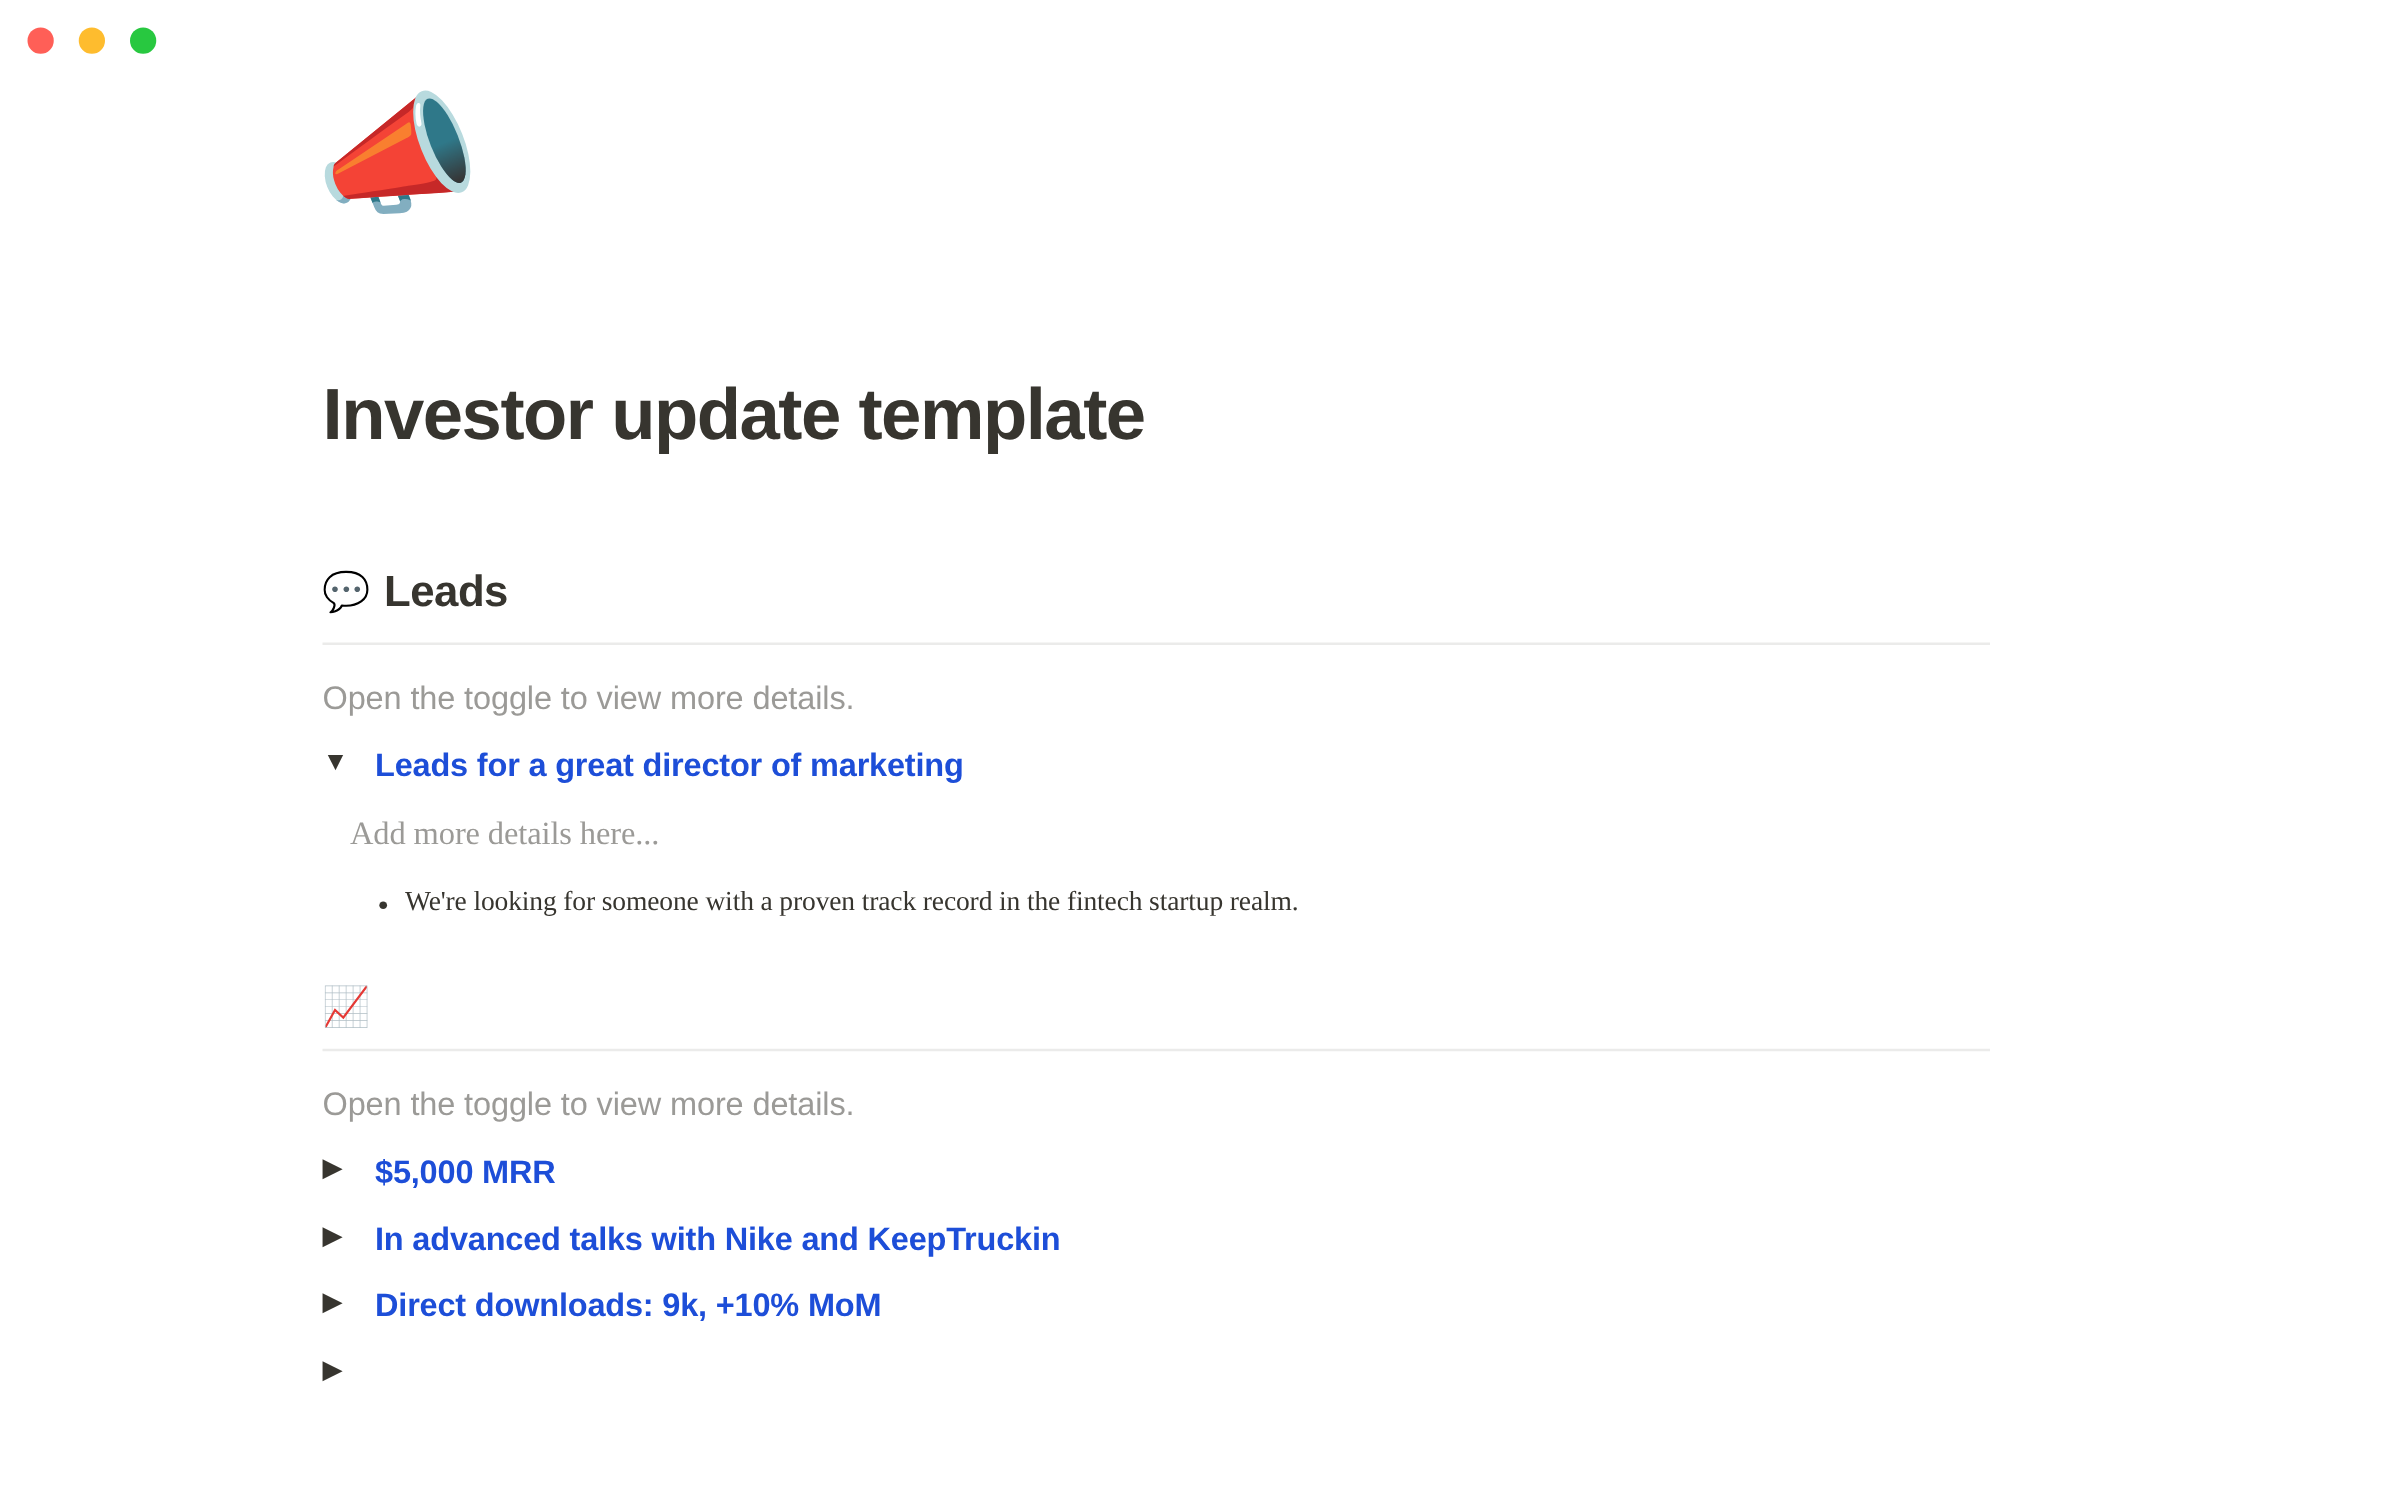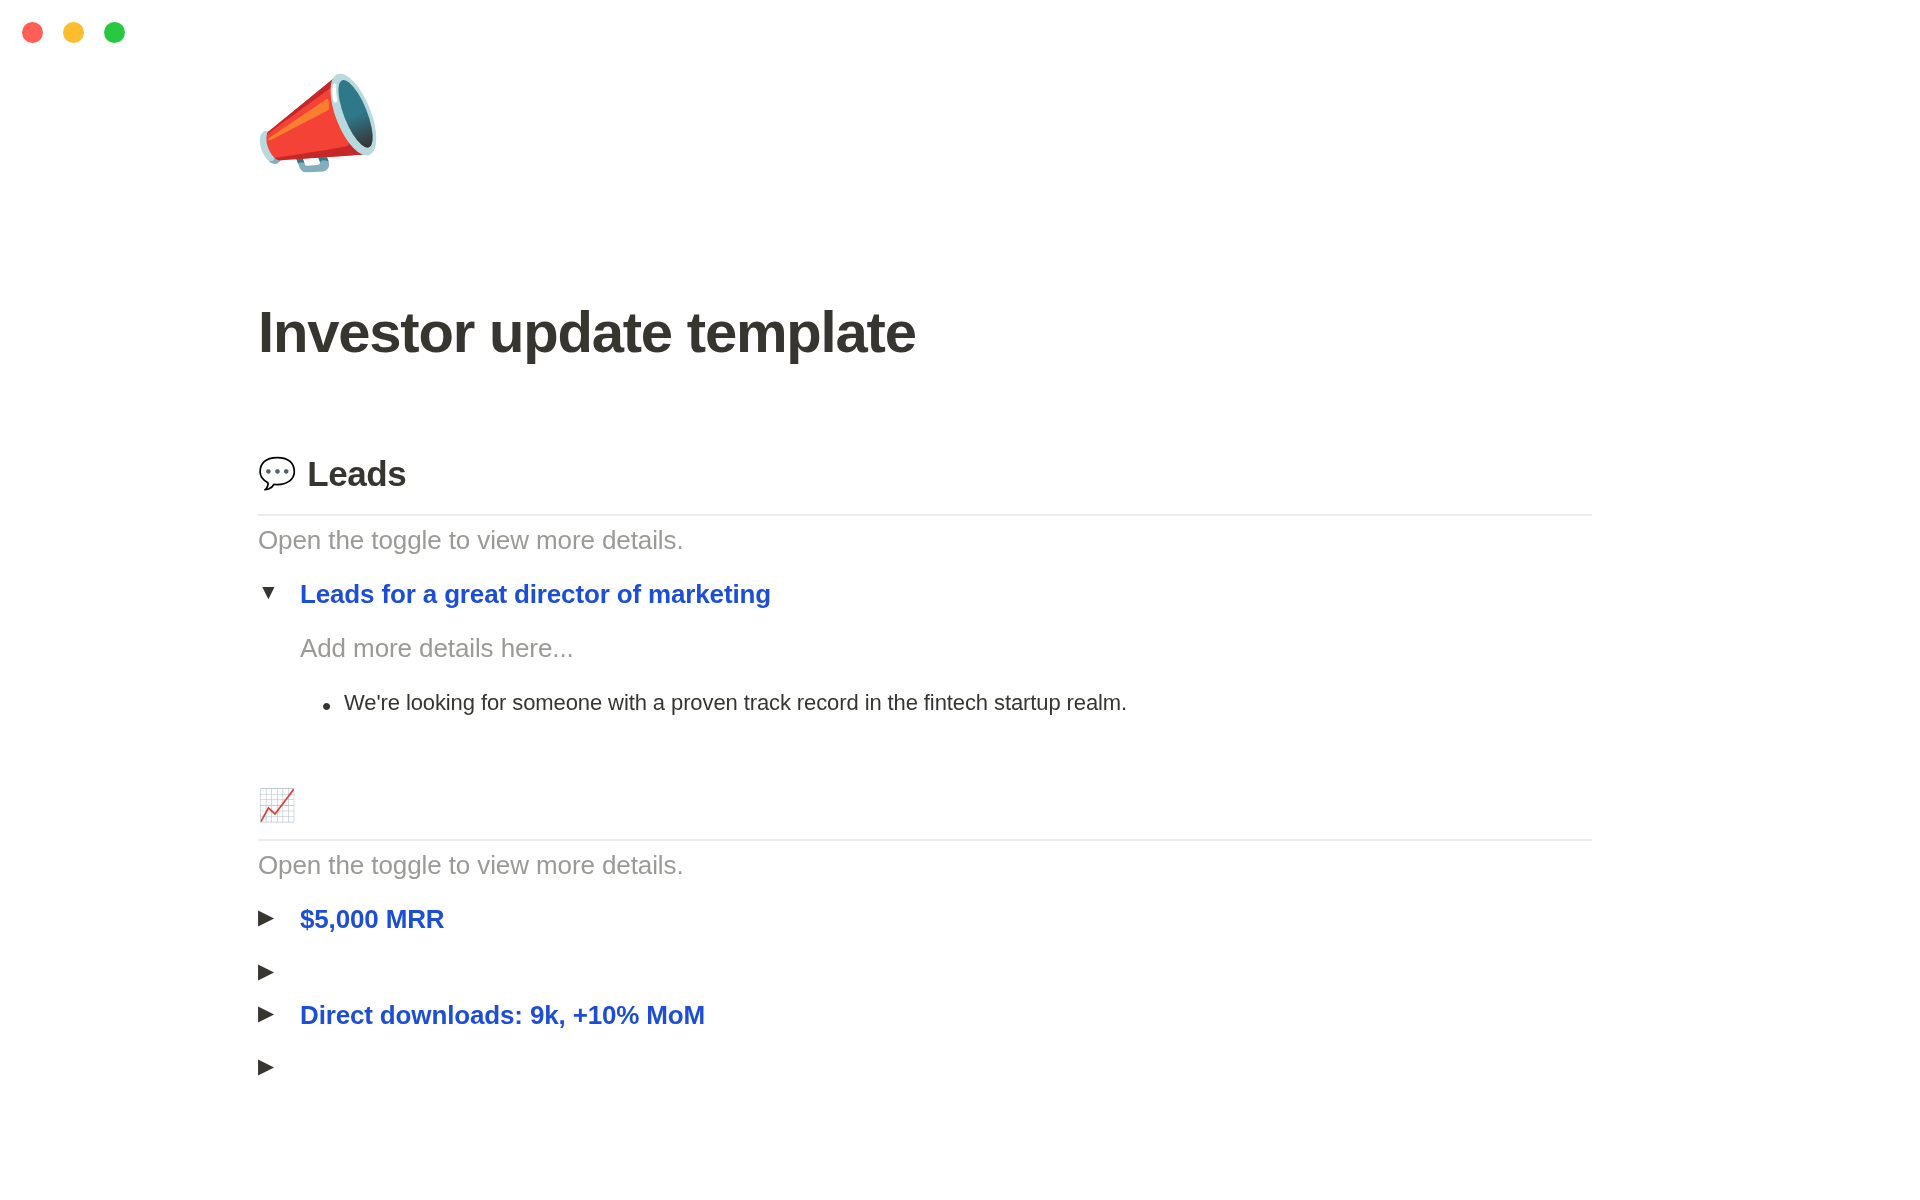--- a/index.html
+++ b/index.html
@@ -112,21 +112,21 @@
 
   .divider {
     margin-top: 18px;
     width: 1334px;
     height: 2px;
     background: #EBEBEA;
   }
 
   
   .placeholder-text {
-    margin-top: 5px;
+    margin-top: 23px;
     font-size: 26px;
     line-height: 1.5;
     color: #9B9A97;
     letter-spacing: -0.1px;
   }
 
   
   .toggle-row {
     display: flex;
     align-items: flex-start;
@@ -147,21 +147,22 @@
 
   .toggle-label {
     font-size: 26px;
     font-weight: 700;
     line-height: 1.45;
     color: #1d4ed8;
     letter-spacing: -0.15px;
   }
 
   .toggle-children {
-    margin-left: 42px;
+    margin-left: 22px;
+    font-family: Liberation Serif, serif;
   }
 
   .child-placeholder {
     margin-top: 17px;
     font-size: 26px;
     line-height: 1.45;
     color: #9B9A97;
     letter-spacing: -0.1px;
   }
 
@@ -249,20 +250,21 @@
 
       <div id="metrics-toggles">
 
         <div class="toggle-row">
           <span class="toggle-arrow">▶</span>
           <span class="toggle-label">$5,000 MRR</span>
         </div>
 
         <div class="toggle-row">
           <span class="toggle-arrow">▶</span>
+          <span class="toggle-label">In advanced talks with Nike and KeepTruckin</span>
         </div>
 
         <div class="toggle-row">
           <span class="toggle-arrow">▶</span>
           <span class="toggle-label">Direct downloads: 9k, +10% MoM</span>
         </div>
 
         <div class="toggle-row">
           <span class="toggle-arrow">▶</span>
         </div>

